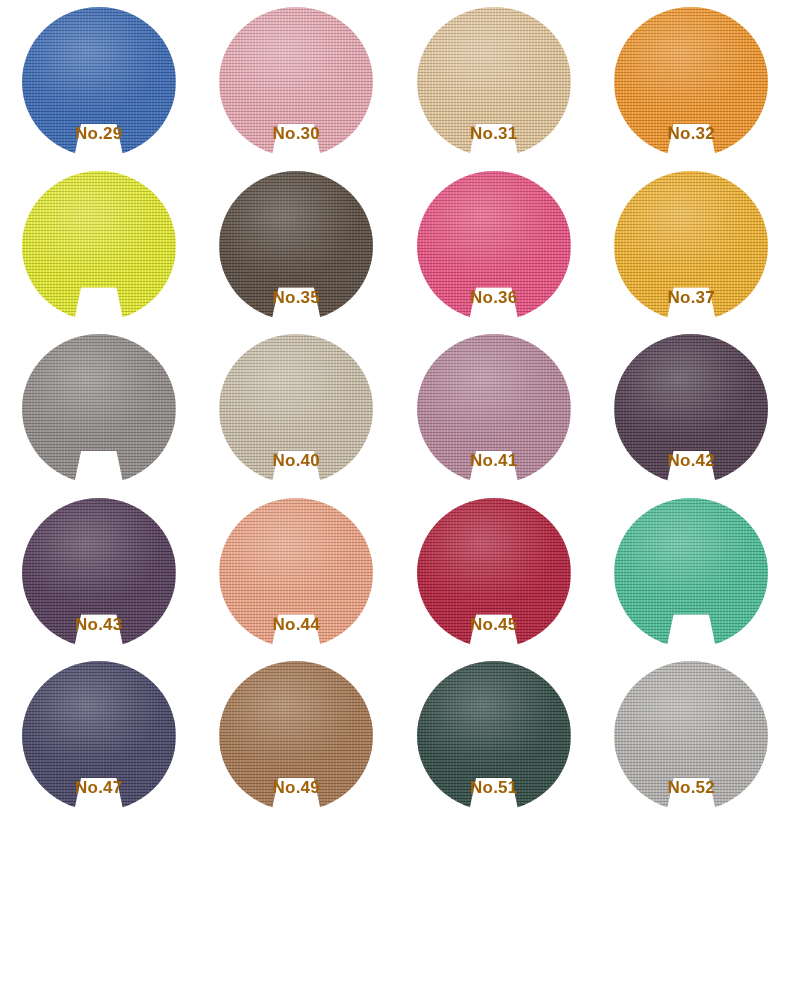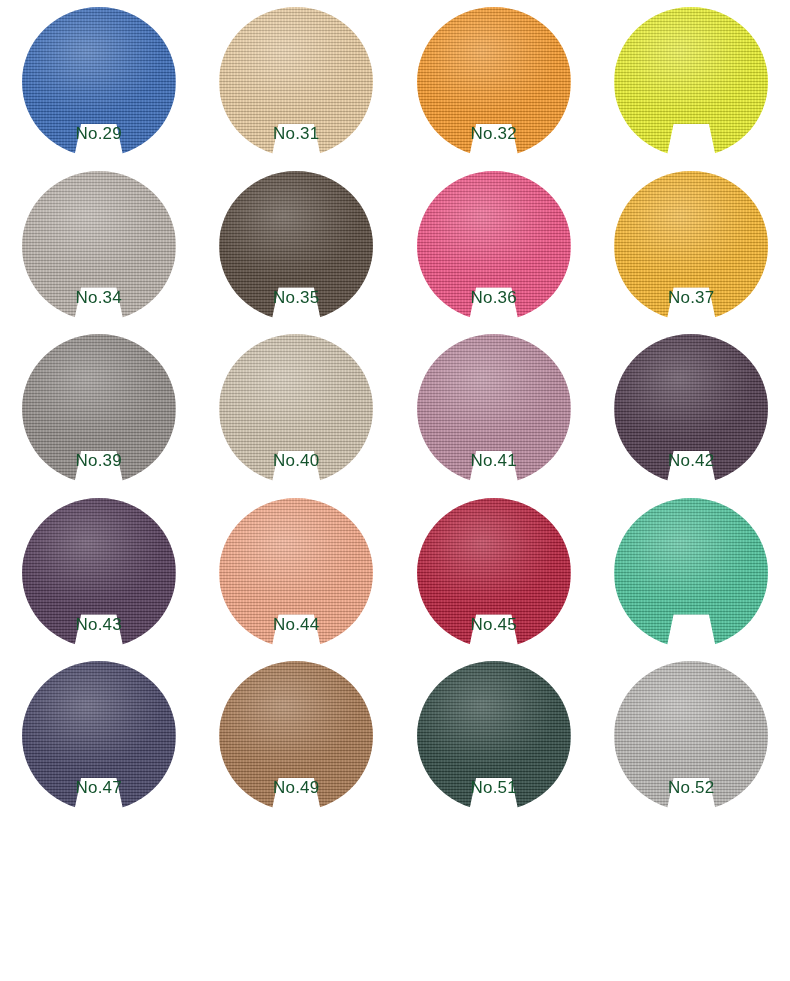--- a/index.html
+++ b/index.html
@@ -97,65 +97,64 @@
 
   
   .swatch-label {
     position: absolute;
     left: 0;
     right: 0;
     top: 125px;
     text-align: center;
     font-family: "Liberation Sans", sans-serif;
     font-size: 17px;
-    font-weight: 400;
+    font-weight: 700;
     letter-spacing: 0.2px;
-    color: #14532d;
+    color: #a16207;
     line-height: 1;
     white-space: nowrap;
   }
 </style>
 </head>
 <body>
 
 <div id="swatch-grid">
     <div class="swatch-cell">
       <div class="swatch-disc" style="background-color: rgb(47, 99, 181);"></div>
       <div class="swatch-label">No.29</div>
     </div>
     <div class="swatch-cell">
+      <div class="swatch-disc" style="background-color: rgb(238, 170, 181);"></div>
+      <div class="swatch-label">No.30</div>
+    </div>
+    <div class="swatch-cell">
       <div class="swatch-disc" style="background-color: rgb(232, 202, 156);"></div>
       <div class="swatch-label">No.31</div>
     </div>
     <div class="swatch-cell">
       <div class="swatch-disc" style="background-color: rgb(247, 148, 32);"></div>
       <div class="swatch-label">No.32</div>
     </div>
     <div class="swatch-cell">
       <div class="swatch-disc" style="background-color: rgb(233, 241, 35);"></div>
-    </div>
-    <div class="swatch-cell">
-      <div class="swatch-disc" style="background-color: rgb(184, 176, 168);"></div>
-      <div class="swatch-label">No.34</div>
     </div>
     <div class="swatch-cell">
       <div class="swatch-disc" style="background-color: rgb(79, 64, 52);"></div>
       <div class="swatch-label">No.35</div>
     </div>
     <div class="swatch-cell">
       <div class="swatch-disc" style="background-color: rgb(240, 74, 127);"></div>
       <div class="swatch-label">No.36</div>
     </div>
     <div class="swatch-cell">
       <div class="swatch-disc" style="background-color: rgb(247, 179, 36);"></div>
       <div class="swatch-label">No.37</div>
     </div>
     <div class="swatch-cell">
       <div class="swatch-disc" style="background-color: rgb(142, 136, 132);"></div>
-      <div class="swatch-label">No.39</div>
     </div>
     <div class="swatch-cell">
       <div class="swatch-disc" style="background-color: rgb(207, 193, 172);"></div>
       <div class="swatch-label">No.40</div>
     </div>
     <div class="swatch-cell">
       <div class="swatch-disc" style="background-color: rgb(184, 132, 155);"></div>
       <div class="swatch-label">No.41</div>
     </div>
     <div class="swatch-cell">

